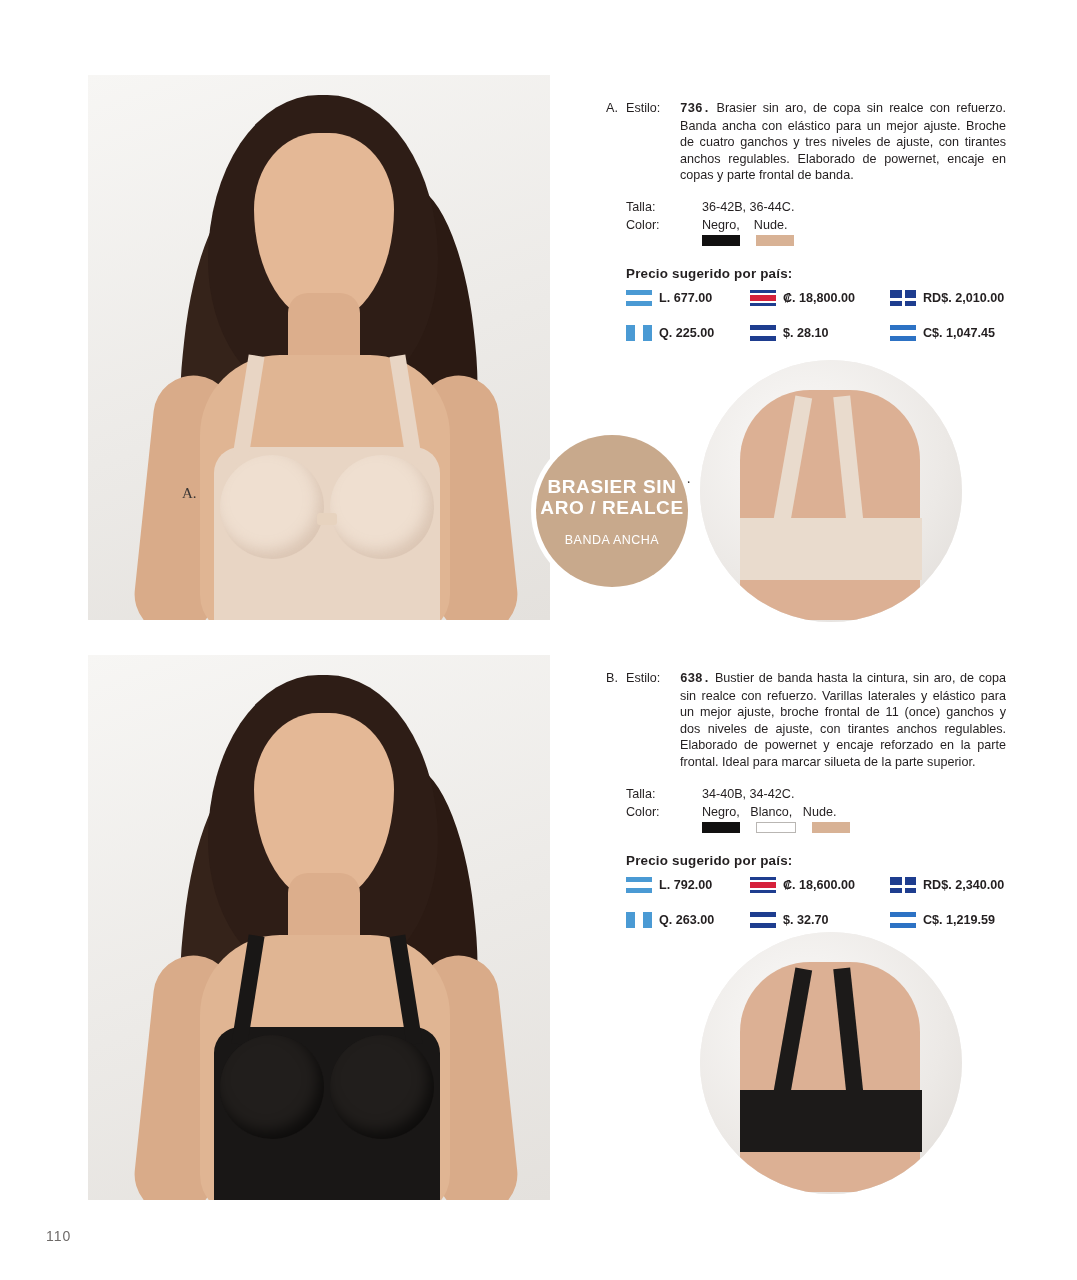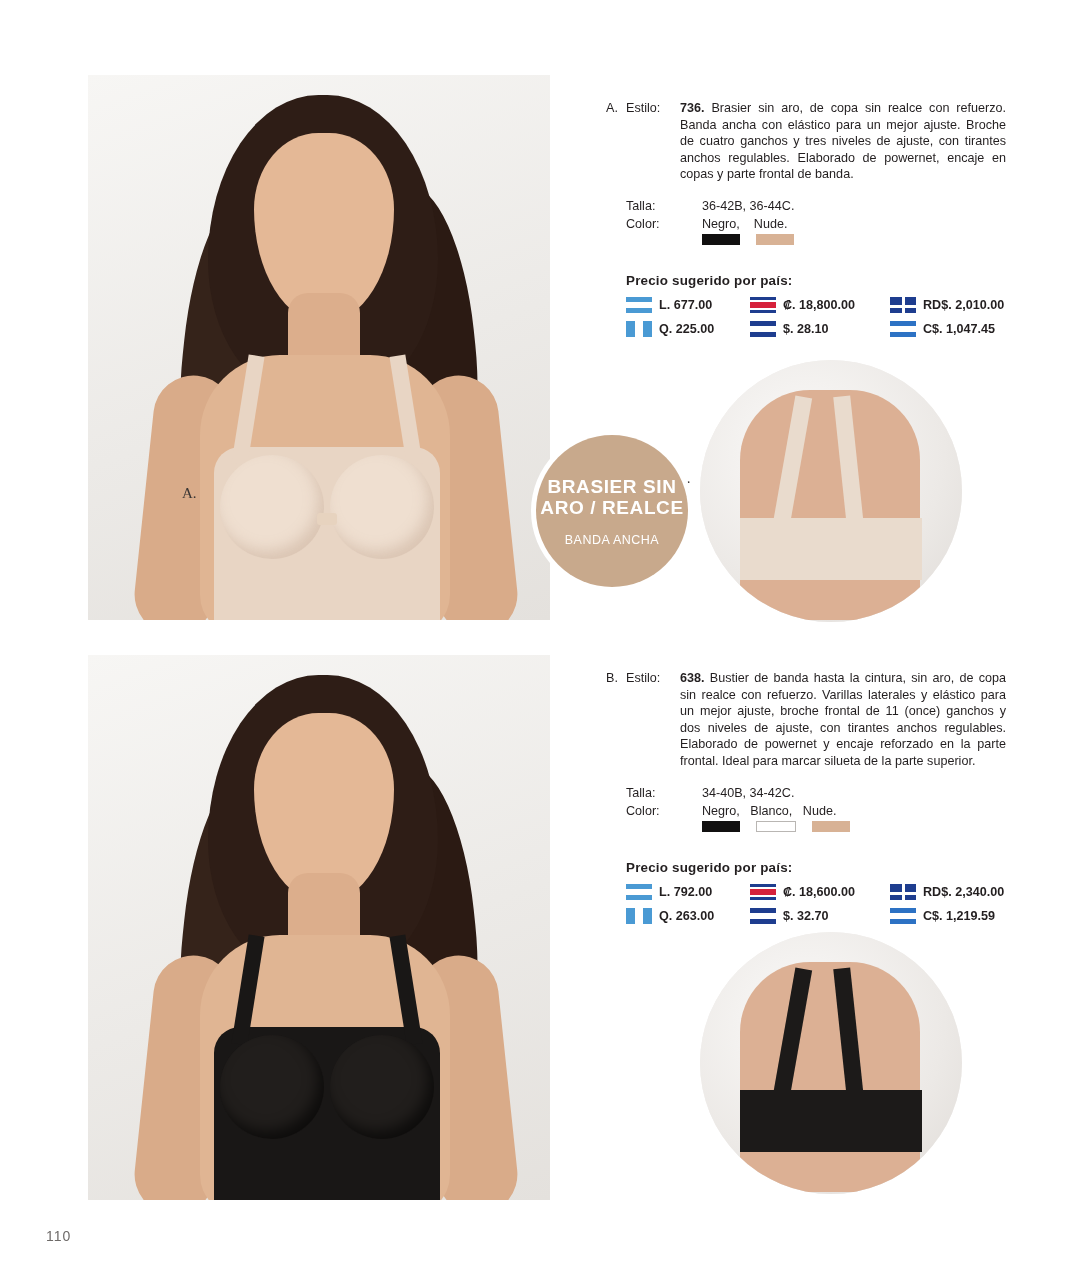--- a/index.html
+++ b/index.html
@@ -241,20 +241,21 @@
   .desc-estilo {
     width: 54px;
     flex: 0 0 54px;
   }
   .desc-body {
     flex: 1;
     text-align: justify;
   }
   .desc-body .style-num {
     font-weight: bold;
+    font-family: Liberation Mono, monospace;
   }
 
   .spec {
     margin-top: 14px;
     margin-left: 20px;
     font-size: 12.6px;
     line-height: 18px;
   }
   .spec-line {
     display: flex;
@@ -273,32 +274,32 @@
   .swatch {
     width: 38px;
     height: 11px;
     margin-right: 16px;
   }
   .sw-negro { background: #111010; }
   .sw-blanco { background: #ffffff; border: 1px solid #b9b6b3; height: 9px; }
   .sw-nude { background: #d8b295; }
 
   .price-title {
-    margin-top: 28px;
+    margin-top: 20px;
     margin-left: 20px;
     font-size: 13.4px;
     font-weight: bold;
     letter-spacing: .2px;
   }
   .price-grid {
     margin-top: 9px;
     margin-left: 20px;
     display: grid;
     grid-template-columns: 124px 140px 140px;
-    row-gap: 8px;
+    row-gap: 19px;
   }
   .price-cell {
     display: flex;
     align-items: center;
     font-size: 12.4px;
     white-space: nowrap;
   }
   .flag {
     width: 26px;
     height: 16px;

